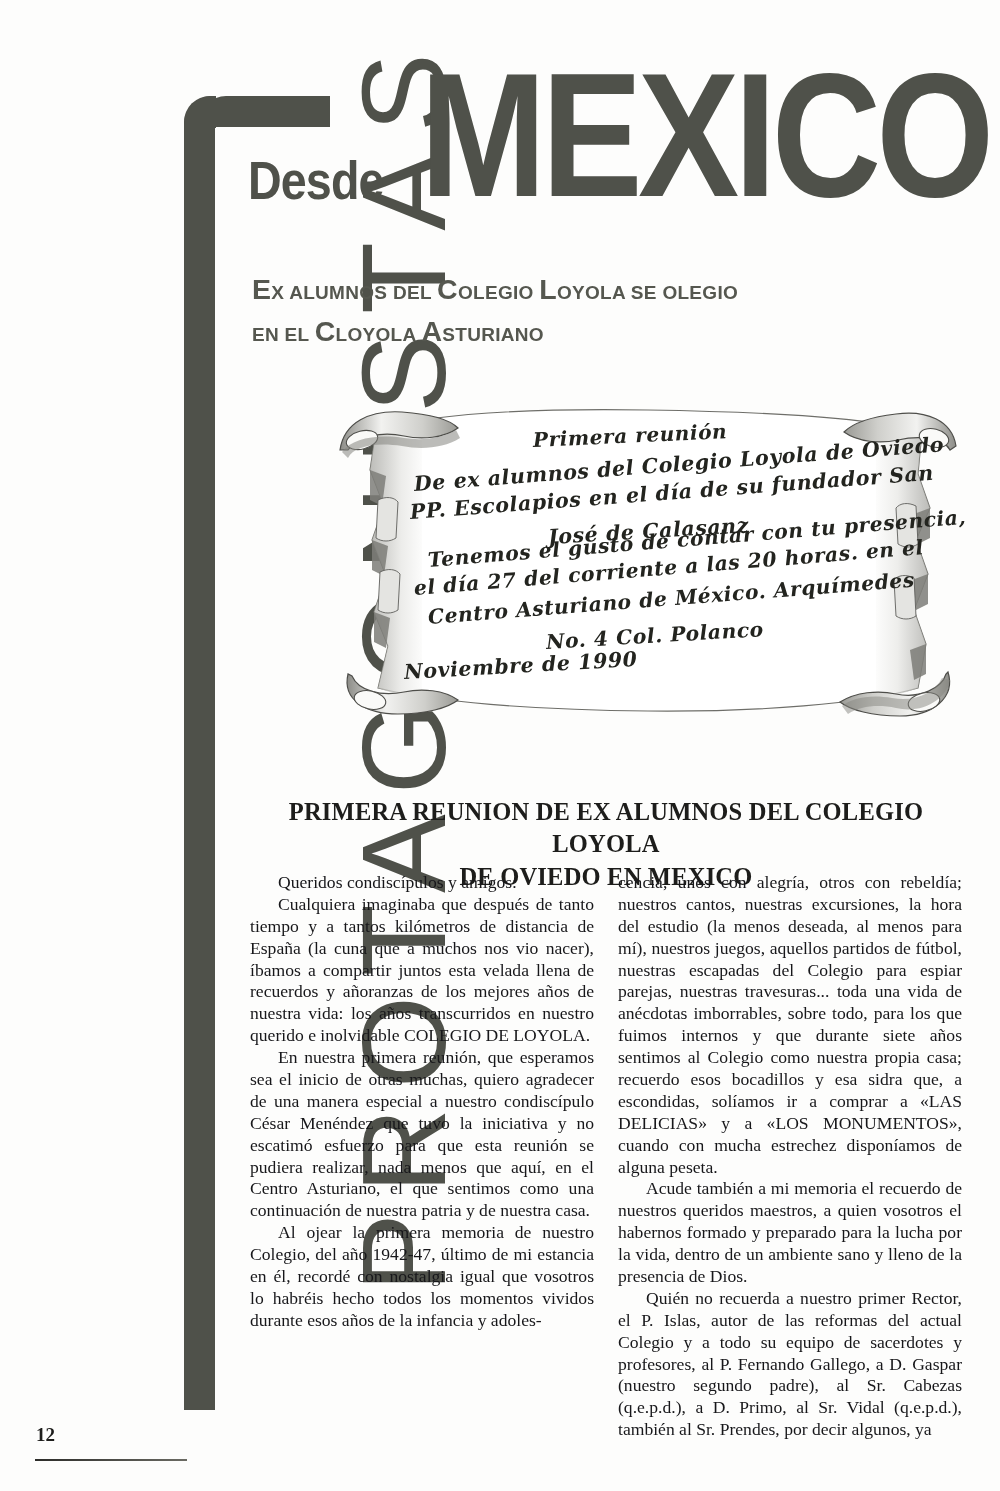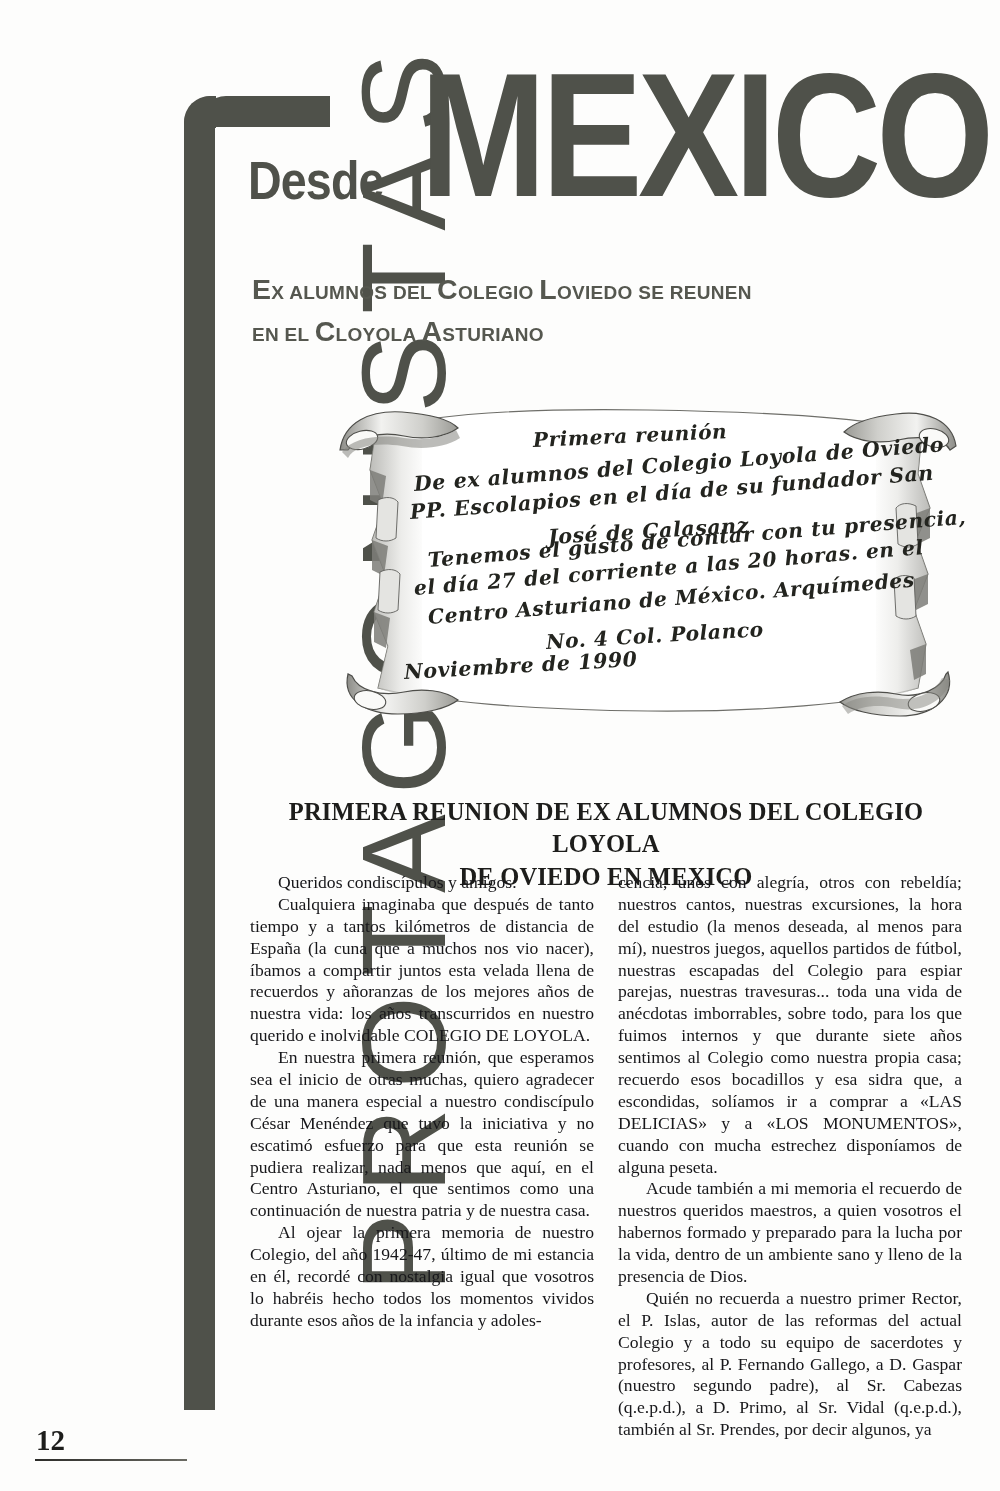--- a/index.html
+++ b/index.html
@@ -192,21 +192,21 @@
   }
   .column p.no-indent-gap {
     margin-top: 17px;
   }
   #page-number {
     position: absolute;
     left: 36px;
     top: 1424px;
     font-family: "Liberation Serif", serif;
     font-weight: bold;
-    font-size: 29px;
+    font-size: 19px;
     color: #1d1d1b;
   }
   #footer-rule-long {
     position: absolute;
     left: 35px;
     top: 1459px;
     width: 152px;
     height: 2.4px;
     background: linear-gradient(to right, #2c2c29, #6a6a63);
   }
@@ -225,21 +225,21 @@
   <div id="bracket-corner-mask"></div>
 
   <div id="header-block">
     <div id="header-line">
       <span id="kicker">Desde</span>
       <span id="bigtitle">MEXICO,</span>
     </div>
   </div>
 
   <div id="subhead">
-    <div><span>E</span><span class="sc">X ALUMNOS DEL </span><span>C</span><span class="sc">OLEGIO </span><span>L</span><span class="sc">OVIEDO SE REUNEN</span></div>
+    <div><span>E</span><span class="sc">X ALUMNOS DEL </span><span>C</span><span class="sc">OLEGIO </span><span>L</span><span class="sc">OYOLA SE OLEGIO</span></div>
     <div><span class="sc">EN EL </span><span>C</span><span class="sc">LOYOLA </span><span>A</span><span class="sc">STURIANO</span></div>
   </div>
 
   <div id="scroll-figure">
     <svg viewBox="0 0 660 345" xmlns="http://www.w3.org/2000/svg">
       <defs>
         <linearGradient id="curlL" x1="0" y1="0" x2="1" y2="0">
           <stop offset="0%" stop-color="#8d8d88"></stop>
           <stop offset="35%" stop-color="#f2f2f0"></stop>
           <stop offset="70%" stop-color="#cfcfcb"></stop>

